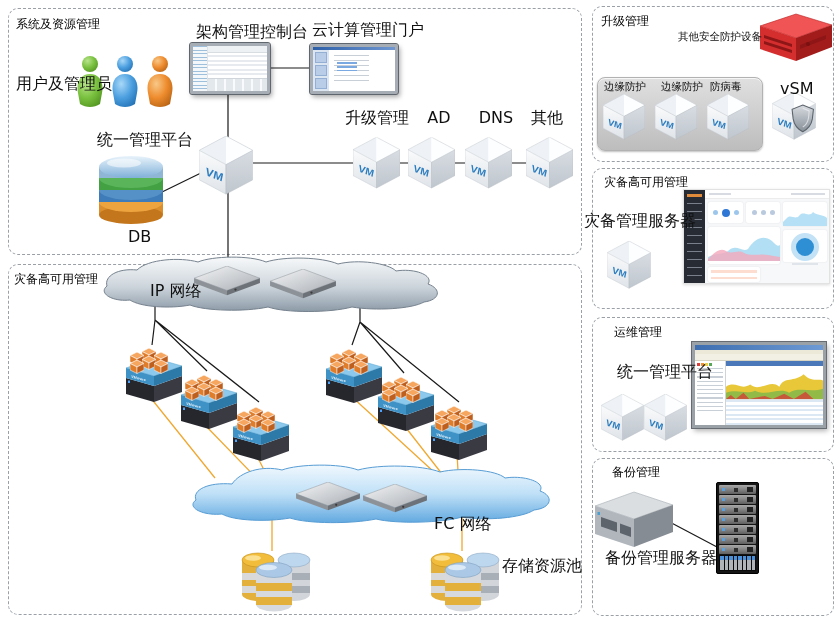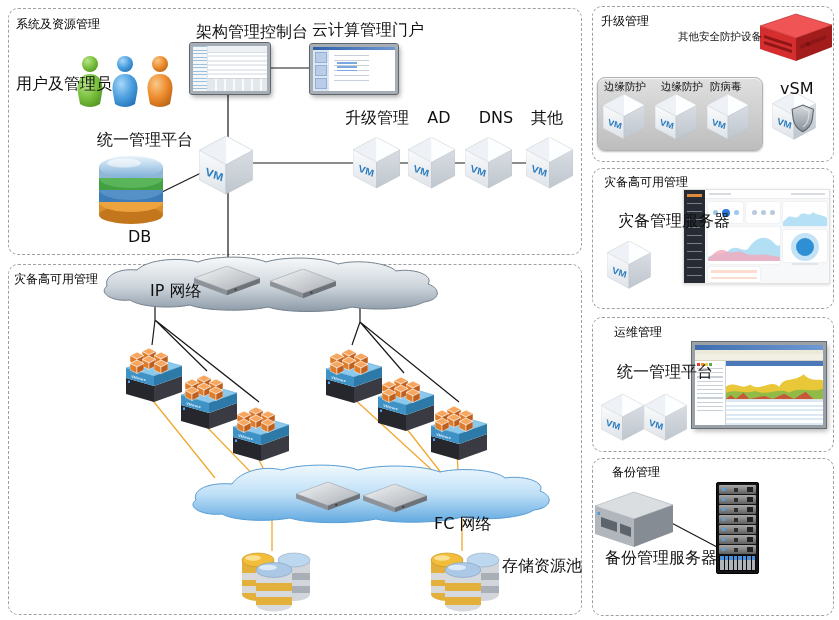--- a/index.html
+++ b/index.html
@@ -533,21 +533,21 @@
   <div class="lbl" style="left:502px;top:556px">存储资源池</div>
 
   <div class="lbl ttl" style="left:601px;top:14px">升级管理</div>
   <div class="lbl sm" style="left:678px;top:30px">其他安全防护设备</div>
   <div class="lbl sm" style="left:604px;top:80px">边缘防护</div>
   <div class="lbl sm" style="left:661px;top:80px">边缘防护</div>
   <div class="lbl sm" style="left:710px;top:80px">防病毒</div>
   <div class="lbl" style="left:780px;top:79px">vSM</div>
 
   <div class="lbl ttl" style="left:604px;top:175px">灾备高可用管理</div>
-  <div class="lbl" style="left:618px;top:211px">灾备管理服务器</div>
+  <div class="lbl" style="left:584px;top:211px">灾备管理服务器</div>
 
   <div class="lbl ttl" style="left:614px;top:325px">运维管理</div>
   <div class="lbl" style="left:617px;top:362px">统一管理平台</div>
 
   <div class="lbl ttl" style="left:612px;top:465px">备份管理</div>
   <div class="lbl" style="left:605px;top:548px">备份管理服务器</div>
 
 </div>
 
 </body></html>

